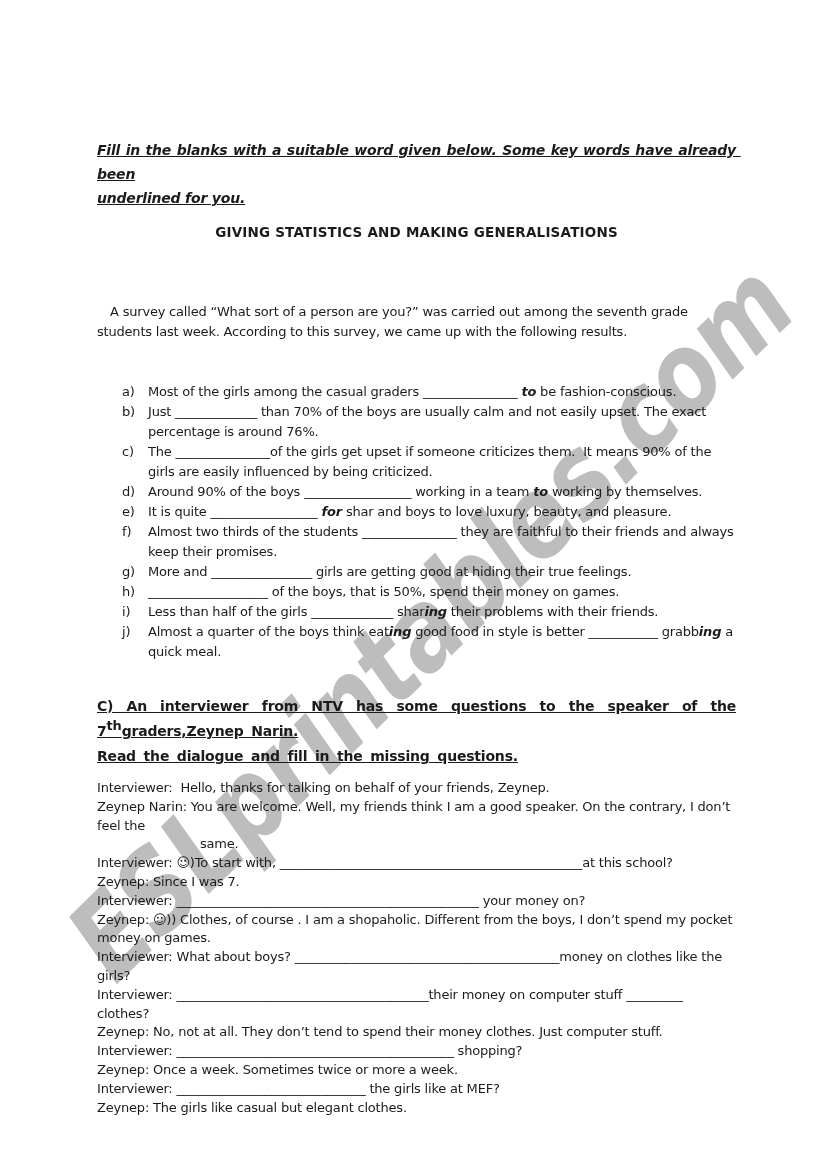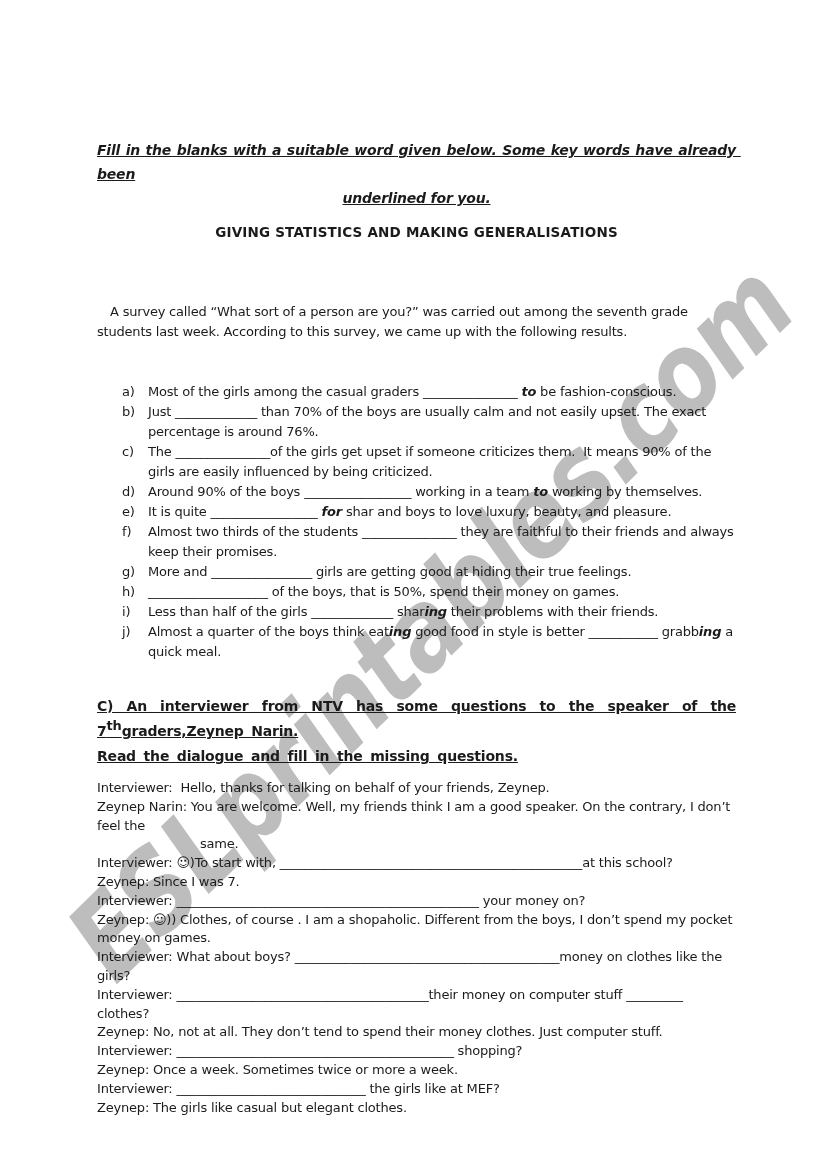--- a/index.html
+++ b/index.html
@@ -17,21 +17,21 @@
     font-family:"DejaVu Sans",sans-serif;
   }
   .content{
     position:absolute;left:97px;right:85px;top:0;z-index:1;
     font-size:13px;line-height:19px;letter-spacing:-0.2px;
     padding-top:138px;
   }
   .b{font-weight:bold;font-style:italic;}
   sup{font-size:13px;line-height:0;}
   .instructions{font-weight:bold;font-style:italic;}
-  .ins-line{line-height:24px;text-decoration:underline;font-size:14px;white-space:pre-wrap;text-align:center;}
+  .ins-line{line-height:24px;text-decoration:underline;font-size:14px;white-space:pre-wrap;}
   .justify{text-align:justify;text-align-last:justify;}
   .title{margin-top:12px;text-align:center;font-weight:bold;font-size:13.5px;letter-spacing:0.2px;line-height:20px;}
   .intro{margin-top:20px;line-height:20px;white-space:pre-wrap;}
   .intro .ptext{display:block;text-indent:13px;}
   .list{margin-top:0px;line-height:20px;}
   .item{display:flex;}
   .item .letter{flex:none;width:26px;margin-left:25px;}
   .item .text{flex:1;white-space:pre-wrap;}
   .secc{margin-top:32px;font-weight:bold;font-size:14px;line-height:25px;}
   .secc div{text-decoration:underline;}

